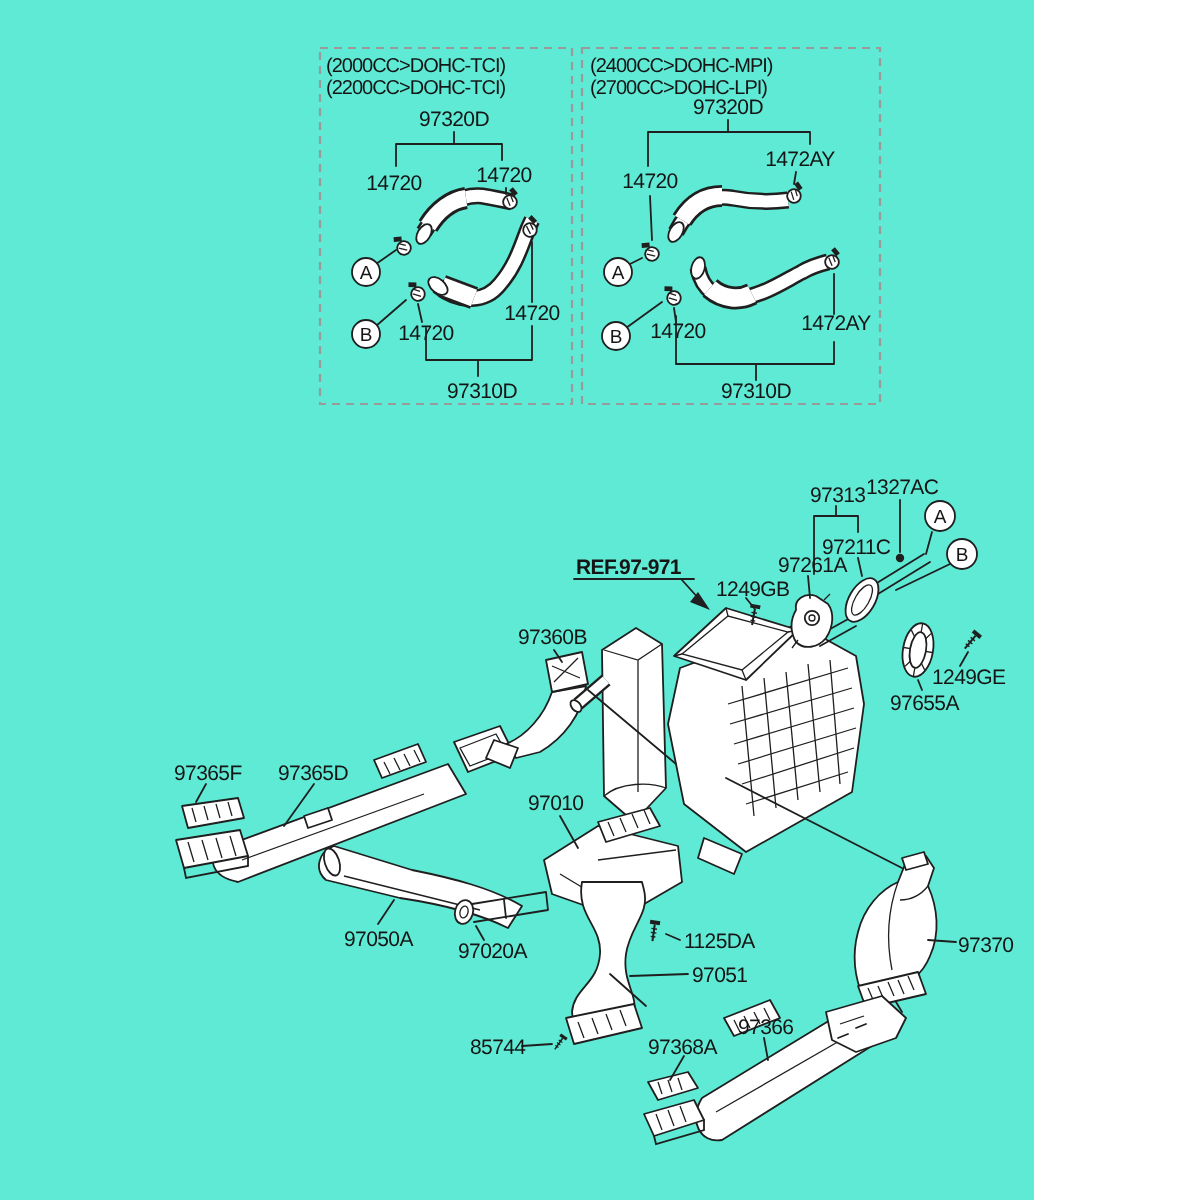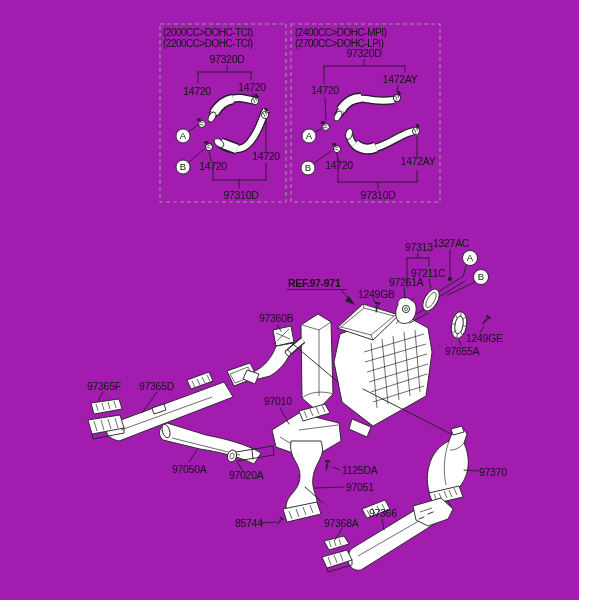--- a/index.html
+++ b/index.html
@@ -1,16 +1,16 @@
 <!DOCTYPE html>
 <html><head>
 <meta charset="utf-8">
 <style>
   html,body{margin:0;padding:0;background:#ffffff;}
-  .canvas{position:relative;width:579px;height:600px;background:#a21caf;overflow:hidden;}
+  .canvas{position:relative;width:517px;height:600px;background:#5eead4;overflow:hidden;}
   svg{display:block;}
   .lbl{font-family:"Liberation Sans",sans-serif;font-size:10.5px;letter-spacing:-0.3px;fill:#151515;}
   .eng{font-family:"Liberation Sans",sans-serif;font-size:10px;letter-spacing:-0.5px;fill:#151515;}
   .ref{font-weight:bold;}
   .co{font-family:"Liberation Sans",sans-serif;font-size:9.5px;fill:#151515;text-anchor:middle;}
   .mid{text-anchor:middle;}
   .ln{stroke:#1f1f1f;stroke-width:0.9;fill:none;stroke-linecap:round;}
   .thin{stroke:#1f1f1f;stroke-width:0.65;fill:none;}
   .shape{stroke:#1f1f1f;stroke-width:0.9;fill:#ffffff;stroke-linejoin:round;}
   .dash{fill:none;stroke:#9a9a9a;stroke-width:1.1;stroke-dasharray:4 3;}

